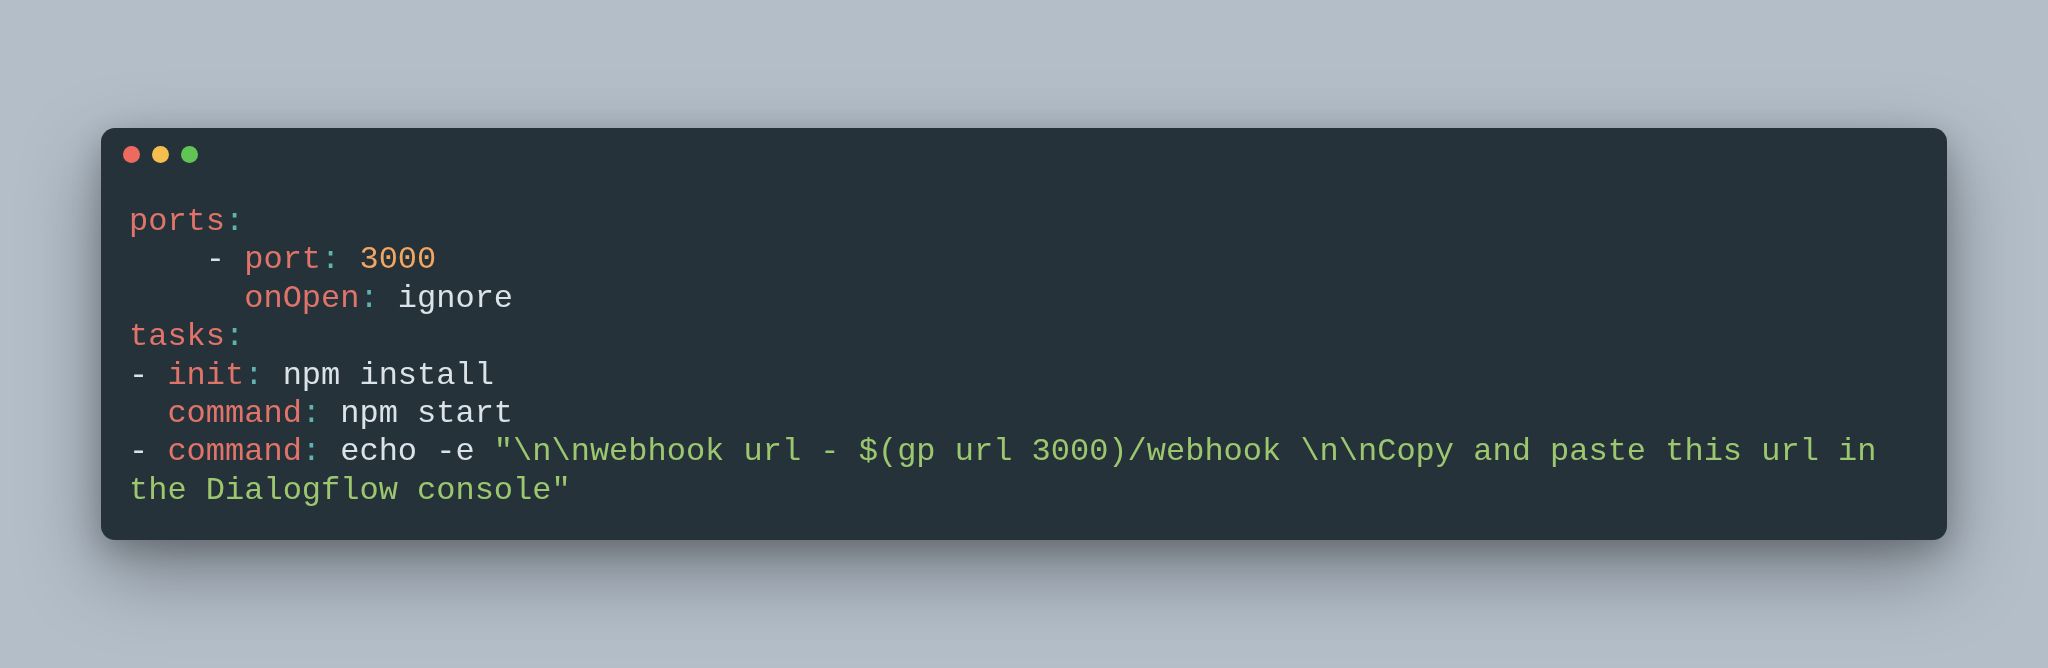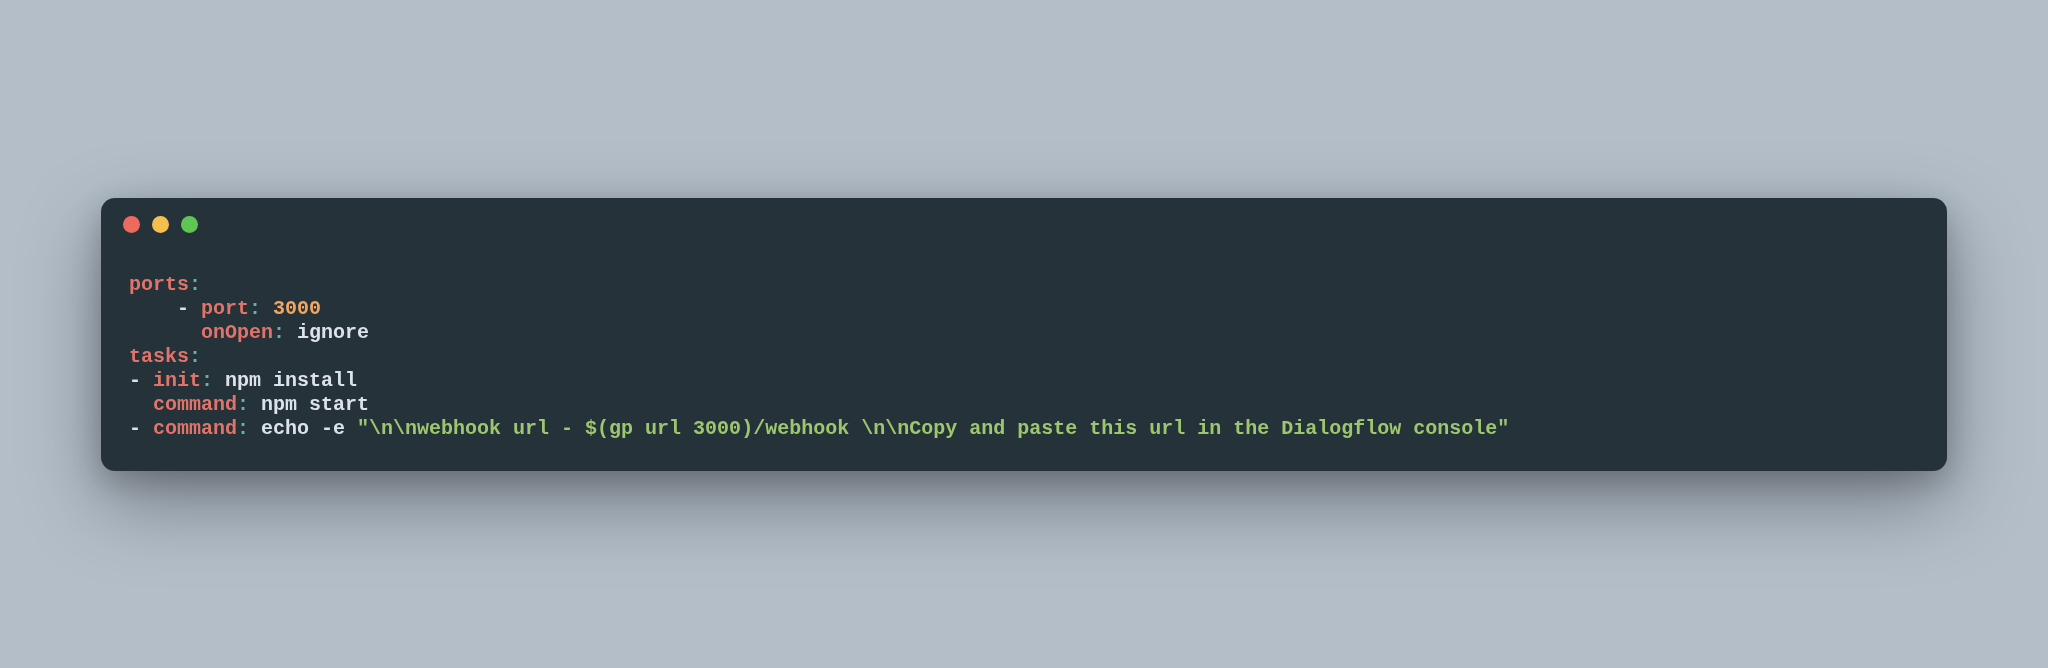--- a/index.html
+++ b/index.html
@@ -39,26 +39,25 @@
       height: 17px;
       border-radius: 50%;
     }
     
     .traffic-light.red { background: #ec6a5e; }
     .traffic-light.yellow { background: #f4bf4f; }
     .traffic-light.green { background: #61c554; }
     
     .code-content {
       padding: 40px 28px 0 28px;
-      font-size: 20px;
+      font-size: 32px;
       line-height: 1.2;
       white-space: pre-wrap;
       word-wrap: break-word;
       color: #dbe3e8;
-      font-weight: bold;
     }
     
     .tk-red { color: #e0746a; }
     .tk-teal { color: #5fb3b3; }
     .tk-white { color: #dbe3e8; }
     .tk-orange { color: #f2a661; }
     .tk-green { color: #9dc76f; }
   </style>
 </head>
 <body>

